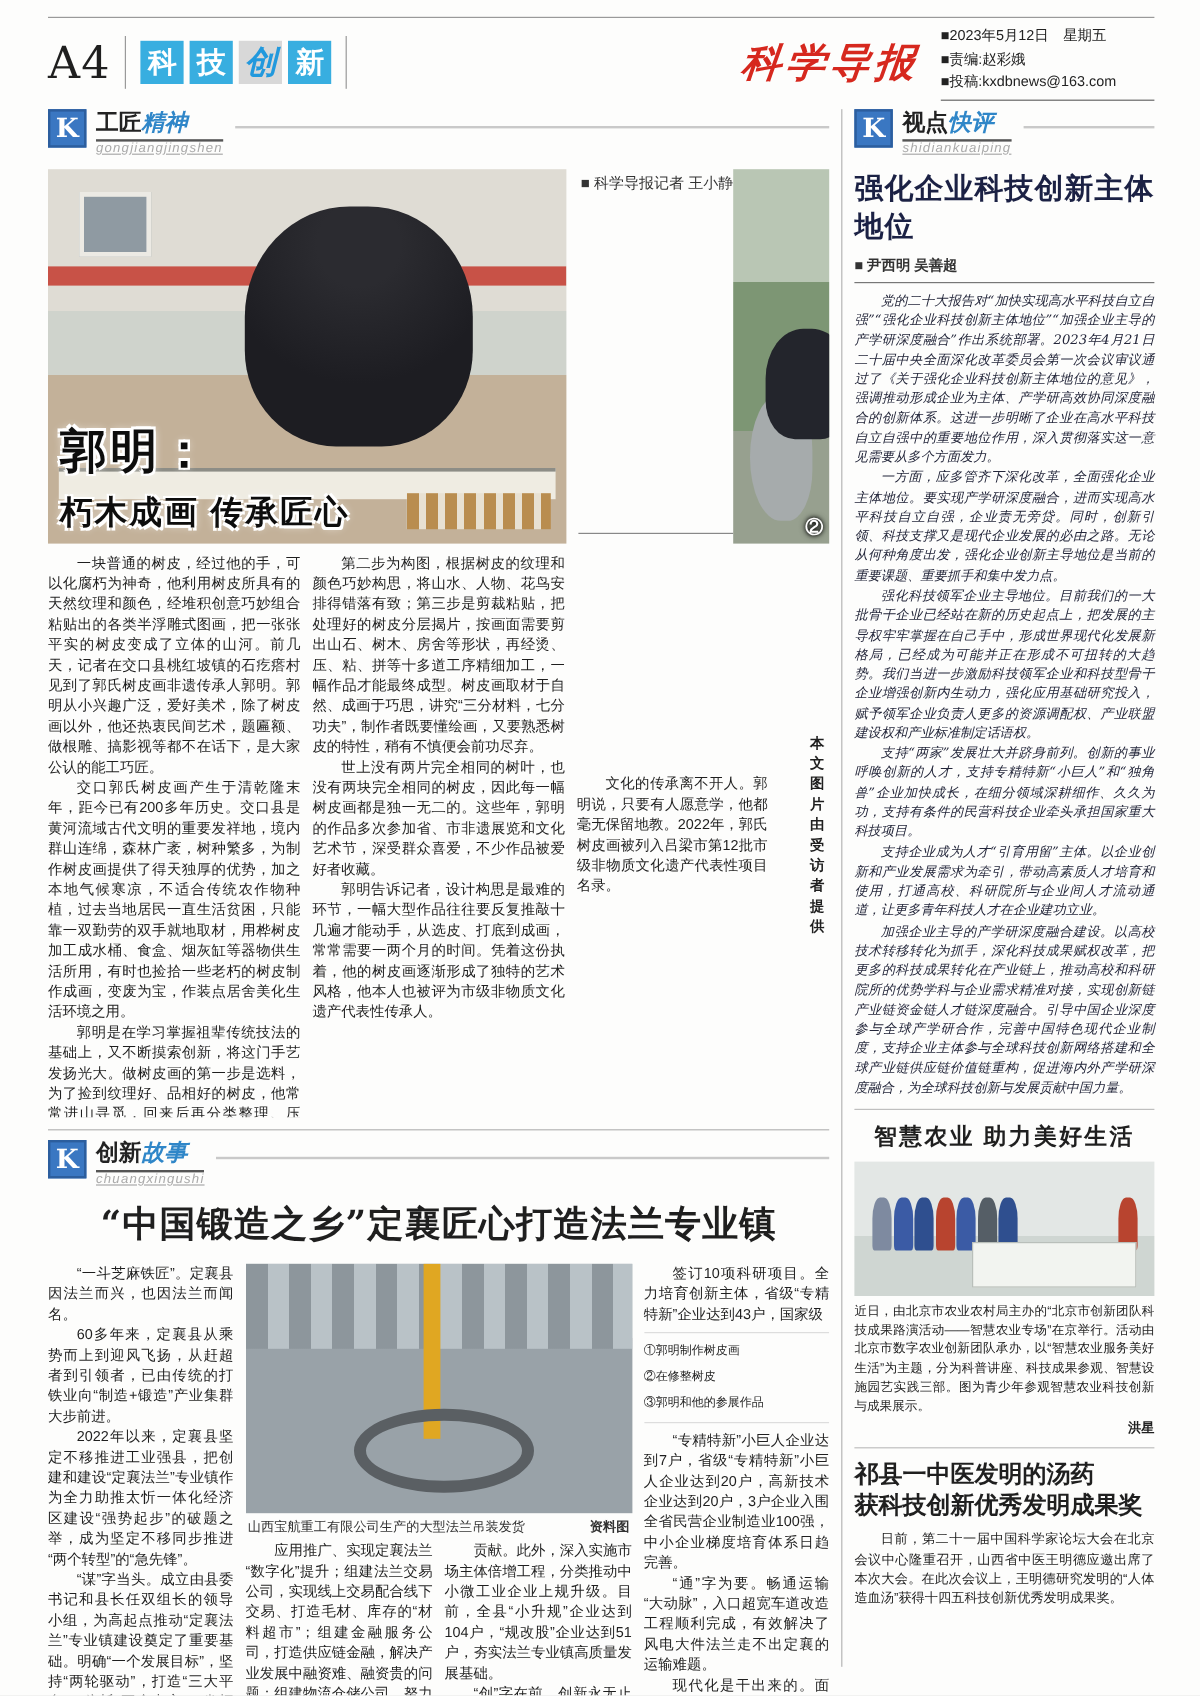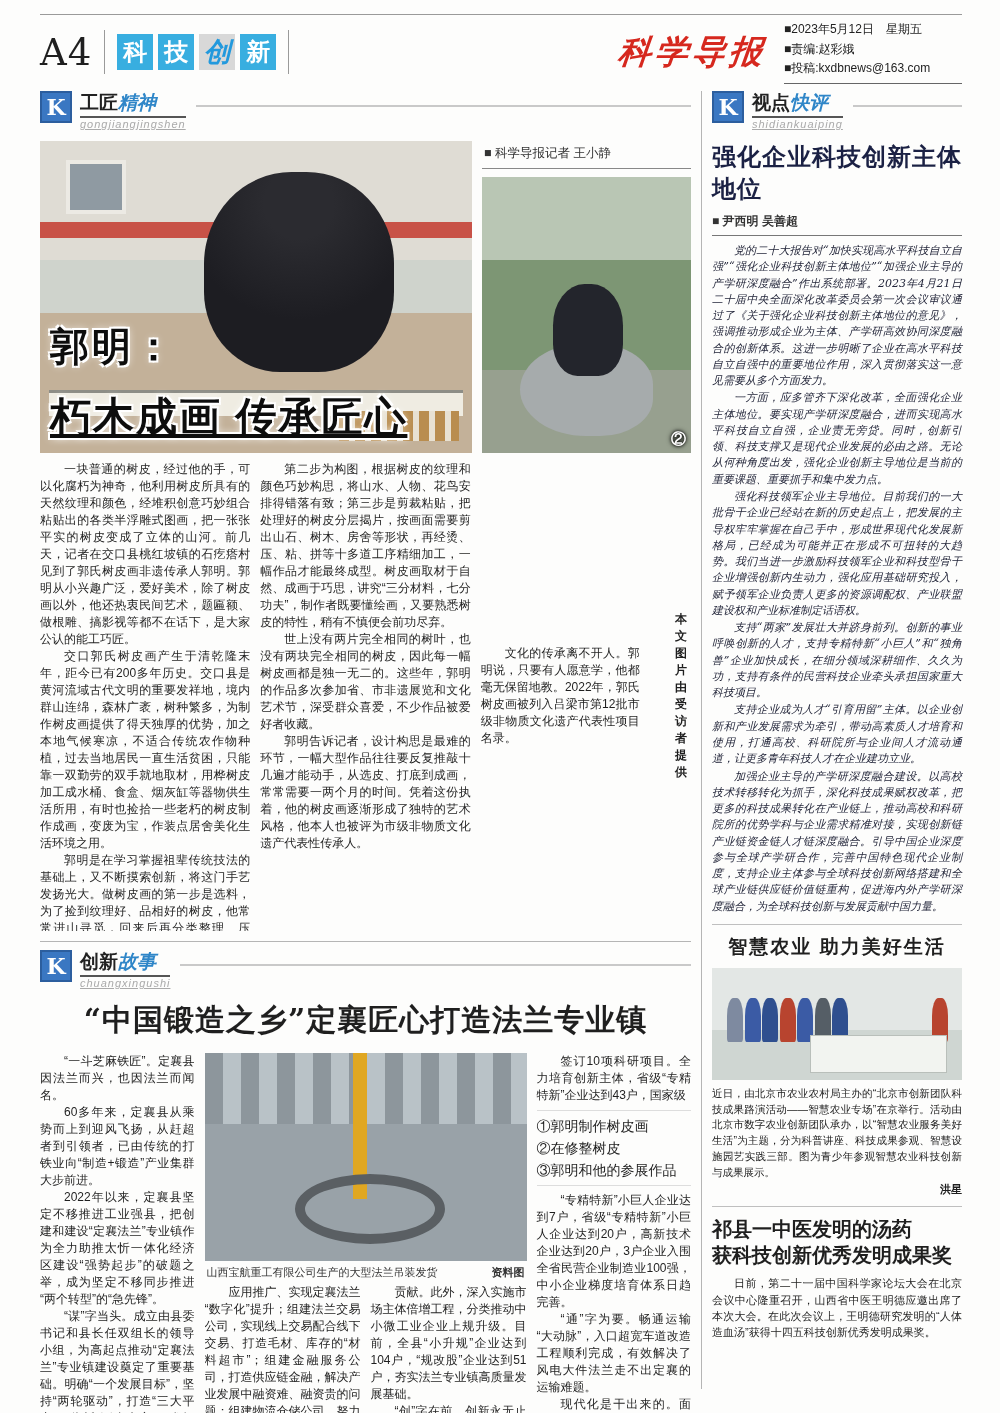--- a/index.html
+++ b/index.html
@@ -49,22 +49,22 @@
   .mp-redstripe { position:absolute; left:0; top:26%; width:100%; height:16px; background:#c4392e; opacity:.85; }
   .mp-window { position:absolute; left:6%; top:6%; width:60px; height:54px; background:#8f9aa2; border:4px solid #eceae4; }
   .mp-figure { position:absolute; left:38%; top:10%; width:190px; height:200px; border-radius:46% 46% 40% 40%;
                background:radial-gradient(circle at 50% 16%, #2b2b30 0 18%, #1d1d22 60%); }
   .mp-board { position:absolute; left:2%; bottom:12%; width:96%; height:26px; background:#efece2; border-top:3px solid #8d8d86; }
   .mp-tools { position:absolute; right:3%; bottom:4%; width:120px; height:30px;
               background:repeating-linear-gradient(90deg,#b98d4f 0 10px,#e8e1d2 10px 16px); }
   .headline-ov { position:absolute; left:10px; bottom:8px; font-weight:900; color:#0d0d0d;
       text-shadow:-2px -2px 0 #fff,2px -2px 0 #fff,-2px 2px 0 #fff,2px 2px 0 #fff,0 0 8px #fff; }
   .headline-ov .l1 { font-size:39px; letter-spacing:3px; }
-  .headline-ov .l2 { font-size:41px; letter-spacing:2px; margin-top:16px;text-decoration:underline; }
-  .art-right { width:210px; display:flex; flex-direction:column; }
+  .headline-ov .l2 { font-size:27px; letter-spacing:2px; margin-top:6px; }
+  .art-right { width:210px; display:flex; flex-direction:row; }
   .byline { font-size:12.5px; color:#333; border-bottom:1px solid #888; padding:4px 0 6px 2px; margin-bottom:8px; }
   .photo-rock { flex:1; background:linear-gradient(#b9c6b4 0 30%, #7d9674 30% 70%, #97a08f 70% 100%); }
   .rock { position:absolute; left:18%; bottom:6%; width:64%; height:34%; border-radius:50% 45% 40% 50%; background:#a6abac; }
   .rock-man { position:absolute; left:34%; bottom:28%; width:70px; height:92px; border-radius:45% 45% 35% 35%;
               background:#23252c; }
   .num-chip { position:absolute; right:5px; bottom:4px; color:#fff; font-size:15px; font-weight:bold;
               text-shadow:0 0 3px #000,0 0 5px #000; }
   .art-body { display:flex; gap:10px; margin-top:8px; height:470px; overflow:hidden; }
   .acol { width:214px; font-size:12px; line-height:17px; text-align:justify; }
   .acol p { text-indent:2em; }
@@ -96,21 +96,21 @@
           background:repeating-linear-gradient(90deg,#8d969c 0 18px,#b9c2c7 18px 36px); }
   .crane { position:absolute; left:46%; top:0; width:14px; height:70%; background:#e0a722; }
   .ring { position:absolute; left:28%; bottom:8%; width:150px; height:70px; border-radius:50%;
           border:10px solid #5a5f63; background:transparent; }
   .fcaption { font-size:11px; color:#333; padding:4px 2px; display:flex; }
   .fcaption .src { margin-left:auto; font-weight:bold; }
   .mid-below { display:flex; gap:10px; flex:1; overflow:hidden; }
   .mb { width:156px; }
   .s4 { width:158px; display:flex; flex-direction:column; }
   .pcaps { margin:6px 0; padding:4px 0; border-top:1px solid #ddd; border-bottom:1px solid #ddd; }
-  .pcaps div { font-size:14px; line-height:22px; text-indent:0; }
+  .pcaps div { font-size:10px; line-height:22px; text-indent:0; }
 
   
   .vp-headline { font-size:24px; font-weight:900; color:#1b2144; letter-spacing:1px; margin:2px 0 8px; }
   .vp-byline { font-size:12px; font-weight:bold; color:#333; border-bottom:1px solid #777; padding-bottom:5px; margin-bottom:7px; }
   .vp-text { font-family:"DejaVu Serif", serif; font-style:italic; font-size:11px; line-height:1.48;
              text-align:justify; color:#23263a; }
   .vp-text p { text-indent:2em; margin-bottom:1px; }
   .rsep { border-top:1px solid #bfbfbf; margin:9px 0; }
   .agri-headline { font-size:19px; font-weight:900; text-align:center; letter-spacing:2px; margin-bottom:8px; }
   .photo-agri { height:112px; background:linear-gradient(#e3e7e5 0 55%, #cfd6d2 55% 100%); margin-bottom:6px; }

